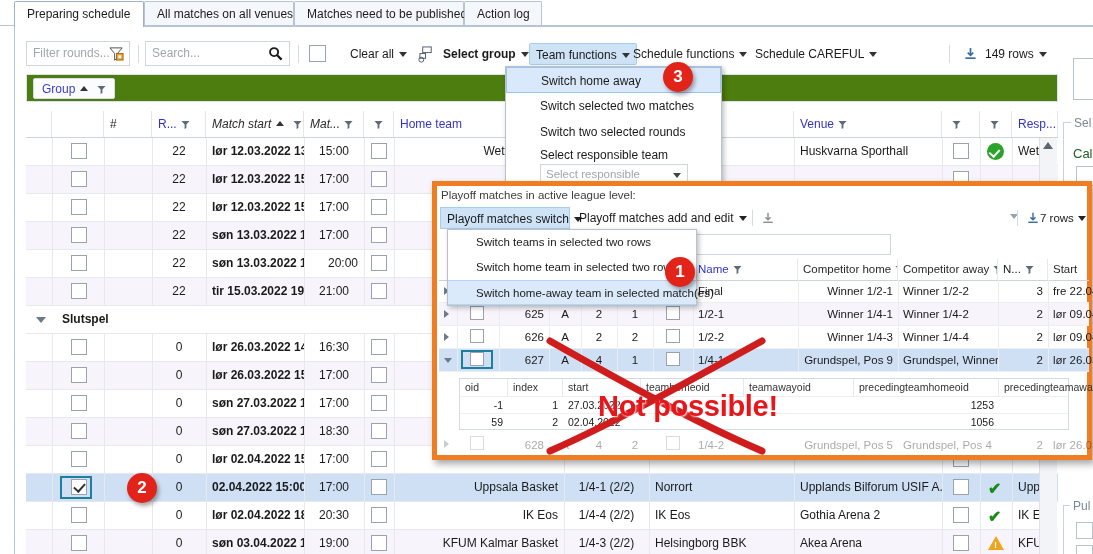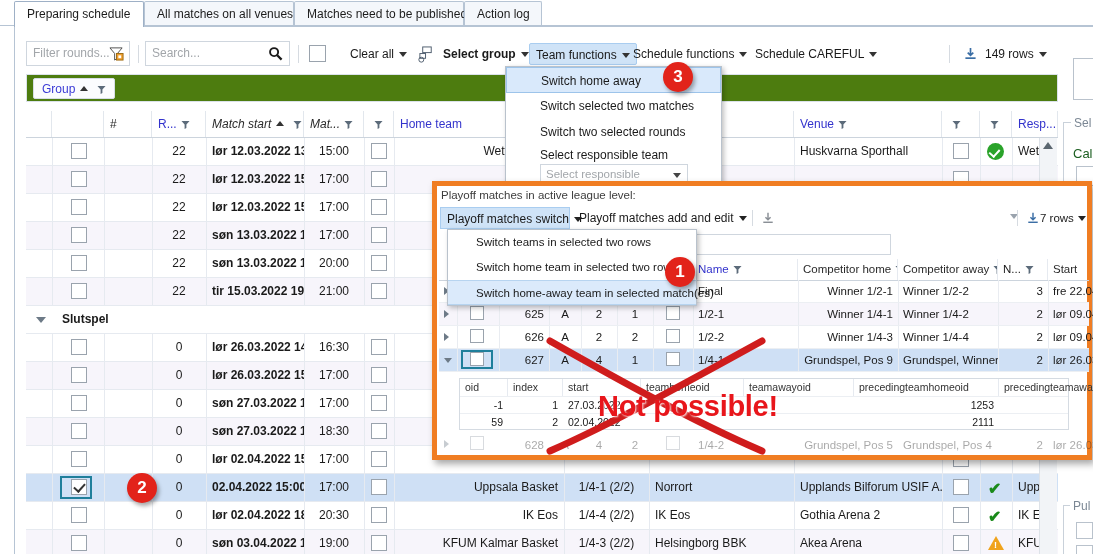--- a/index.html
+++ b/index.html
@@ -355,21 +355,21 @@
         <div class="vdiv" style="left:623px;"></div>
         <div class="vdiv" style="left:768px;"></div>
         <div class="vdiv" style="left:916px;"></div>
         <div class="vdiv" style="left:954px;"></div>
         <div class="vdiv" style="left:986px;"></div>
       </div>
       <div class="grow white" style="top: 139px;">
         <div class="cellbox" style="left:45px;"></div>
         <div class="gcell center" style="left:126px;width:54px;">22</div>
         <div class="gcell bold" style="left:180px;width:98px;">søn 13.03.2022 18:00</div>
-        <div class="gcell center" style="left:278px;width:60px;">20:00</div>
+        <div class="gcell center" style="left:278px;width:60px;text-align:right;">20:00</div>
         <div class="cellbox" style="left:345px;"></div>
         <div class="gcell right" style="left:368px;width:170px;"></div>
         <div class="gcell center" style="left:538px;width:85px;"></div>
         <div class="gcell" style="left:623px;width:145px;"></div>
         <div class="gcell" style="left:768px;width:148px;"></div>
         <div class="cellbox" style="left:927px;"></div>
         <div class="gcell" style="left:986px;width:46px;"></div>
         <div class="vdiv" style="left:26px;"></div>
         <div class="vdiv" style="left:78px;"></div>
         <div class="vdiv" style="left:126px;"></div>
@@ -839,21 +839,21 @@
           <div class="dc" style="left:284px;width:110px;"></div>
           <div class="dc right" style="left:394px;width:145px;">1253</div>
           <div class="dc" style="left:539px;width:110px;"></div>
         </div>
         <div class="drow" style="top: 34px;">
           <div class="dc right" style="left:0px;width:48px;">59</div>
           <div class="dc right" style="left:48px;width:55px;">2</div>
           <div class="dc" style="left:103px;width:78px;">02.04.2022</div>
           <div class="dc" style="left:181px;width:103px;"></div>
           <div class="dc" style="left:284px;width:110px;"></div>
-          <div class="dc right" style="left:394px;width:145px;">2111</div>
+          <div class="dc right" style="left:394px;width:145px;">1056</div>
           <div class="dc" style="left:539px;width:110px;"></div>
         </div>
       </div>
   </div>
 
   <div id="po-last">
       <div class="poexp" style="left:5px;top:6px;"></div>
       <div class="pobox" style="left:31px;top:2px;"></div>
       <div class="poc right" style="left:60px;width:50px;">628</div>
       <div class="poc center" style="left:110px;width:32px;">A</div>

